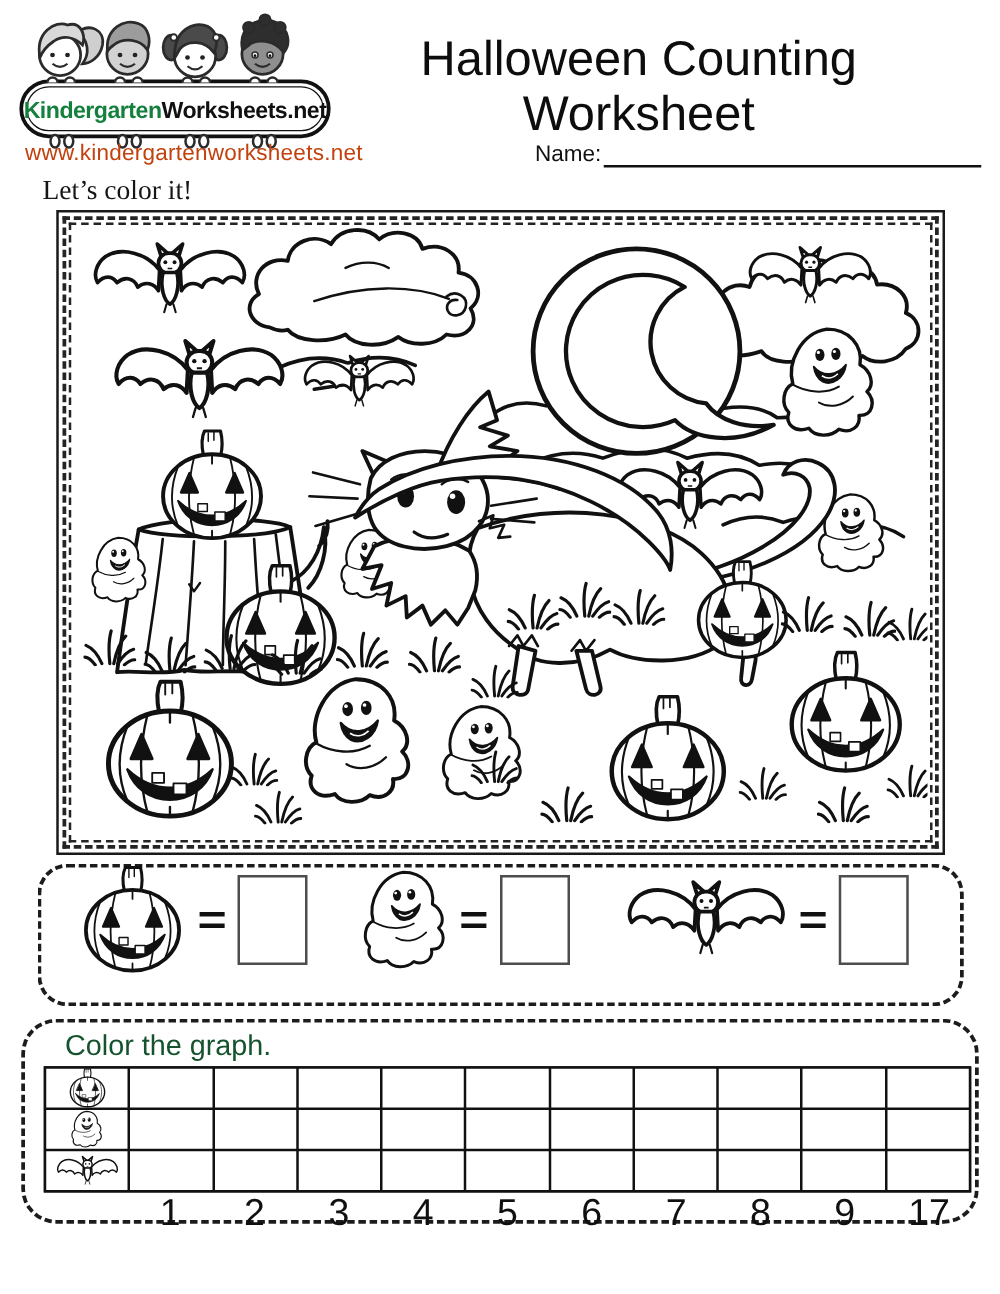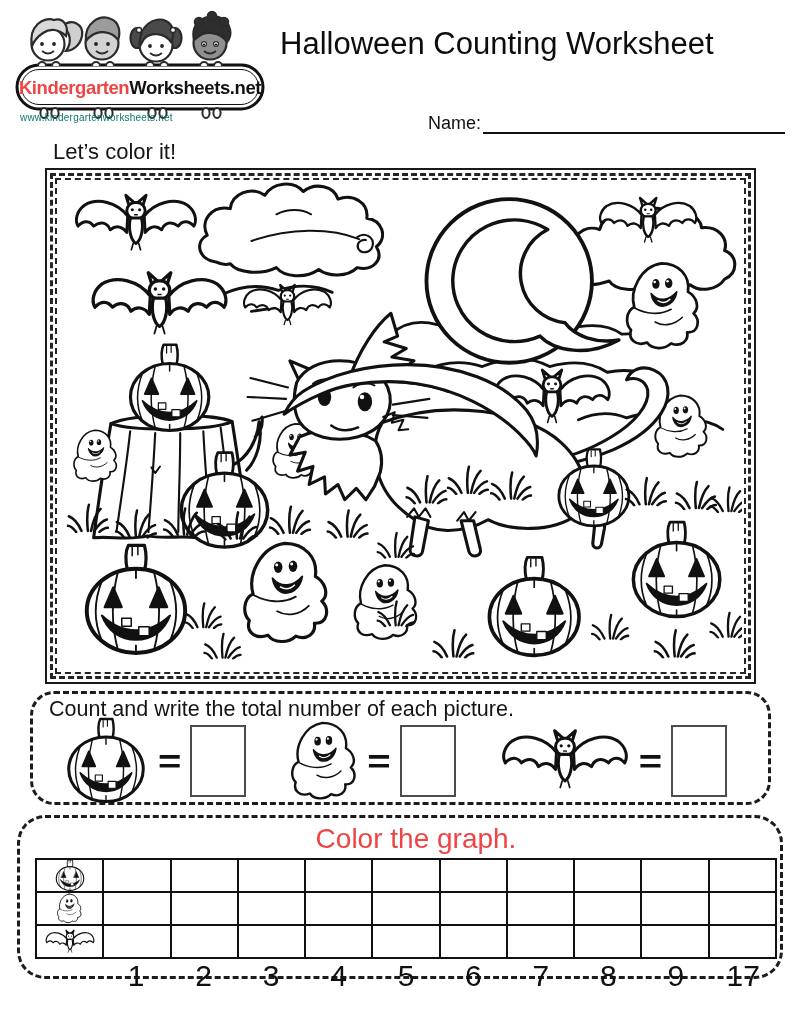--- a/index.html
+++ b/index.html
@@ -5,30 +5,30 @@
   html,body{margin:0;padding:0;background:#fff;}
   .page{position:relative;width:800px;height:1035px;background:#fff;overflow:hidden;
         font-family:"Liberation Sans",sans-serif;color:#111;}
 
   
   .logo{position:absolute;left:14px;top:8px;width:252px;height:114px;}
   .logo svg{position:absolute;left:0;top:0;}
   .logo-text{position:absolute;left:0;top:60px;width:252px;height:40px;
              display:flex;align-items:center;justify-content:center;
              font-size:18.5px;letter-spacing:-0.4px;white-space:nowrap;}
-  .logo-text .gray{color:#ef4444;font-weight:600;}
+  .logo-text .gray{color:#15803d;font-weight:600;}
   .logo-text .black{color:#111;font-weight:700;}
-  .logo-url{position:absolute;left:20px;top:112px;font-size:10px;color:#0f766e;letter-spacing:0.2px;}
-
-  .title{position:absolute;left:280px;top:26px;width:486px;
-         font-size:31px;font-weight:500;color:#0d0d0d;}
+  .logo-url{position:absolute;left:20px;top:112px;font-size:18px;color:#c2410c;letter-spacing:0.2px;}
+
+  .title{position:absolute;left:268px;top:26px;width:486px;text-align:center;
+         font-size:39px;font-weight:500;color:#0d0d0d;}
   .name-row{position:absolute;left:428px;top:108px;font-size:18px;display:flex;align-items:flex-end;}
   .name-line{display:inline-block;width:302px;height:24px;border-bottom:2px solid #111;margin-left:2px;}
 
-  .color-label{position:absolute;left:53px;top:139px;font-size:22px;color:#161616;}
+  .color-label{position:absolute;left:34px;top:139px;font-size:22px;color:#161616;font-family:Liberation Serif, serif;}
 
   
   .scene-frame{position:absolute;left:45px;top:168px;width:711px;height:516px;
                border:2px solid #1a1a1a;padding:3px;box-sizing:border-box;}
   .scene-frame-inner{width:100%;height:100%;box-sizing:border-box;border:3px dashed #242424;
                      position:relative;padding:6px;}
   .scene-frame-inner::before{content:"";position:absolute;inset:2px;border:2px dashed #242424;pointer-events:none;}
   svg.scene{display:block;width:100%;height:100%;}
 
   
@@ -37,21 +37,21 @@
   .count-title{font-size:21.5px;line-height:25px;color:#141414;}
   .equations{display:flex;align-items:center;height:78px;padding-left:14px;}
   .eq{display:flex;align-items:center;}
   .eq+.eq{margin-left:44px;}
   .eq-equals{font-size:40px;font-weight:700;margin:0 9px;transform:scaleY(.85);}
   .answer-box{width:56px;height:72px;border:2.5px solid #4d4d4d;background:#fff;box-sizing:border-box;}
 
   
   .graph-box{position:absolute;left:17px;top:815px;width:766px;height:164px;box-sizing:border-box;
              border:3.5px dashed #1c1c1c;border-radius:28px;padding:5px 0 0 15px;}
-  .graph-title{font-size:28px;margin-left:17px;color:#ef4444;text-align:center;}
+  .graph-title{font-size:23px;margin-left:17px;color:#14532d;}
   .graph-grid{margin-top:3px;width:742px;box-sizing:border-box;display:grid;
               grid-template-columns:repeat(11,1fr);grid-auto-rows:31px;gap:2px;
               background:#111;border:2px solid #111;}
   .cell{background:#fff;display:flex;align-items:center;justify-content:center;}
   .numbers-row{width:742px;display:grid;grid-template-columns:repeat(11,1fr);margin-top:1px;}
   .num-cell{text-align:center;font-size:30px;line-height:32px;color:#101010;}
 
   
   .footer{position:absolute;left:0;top:982px;width:800px;text-align:center;color:#1d1d1d;}
   .footer .l1{font-size:13.5px;line-height:17px;}
@@ -296,21 +296,20 @@
           <use href="#sym-grass" x="553" y="452" width="40" height="30"></use>
           <use href="#sym-grass" x="618" y="468" width="44" height="33"></use>
           <use href="#sym-grass" x="676" y="450" width="40" height="30"></use>
           <use href="#sym-grass" x="150" y="472" width="40" height="30"></use>
         </g>
       </svg>
     </div>
   </div>
 
   <div class="count-box">
-    <div class="count-title">Count and write the total number of each picture.</div>
     <div class="equations">
       <div class="eq">
         <svg width="86" height="90">
             <use href="#sym-pumpkin"></use>
           </svg>
         <span class="eq-equals">=</span>
         <div class="answer-box"></div>
       </div>
       <div class="eq">
         <svg width="68" height="82">

